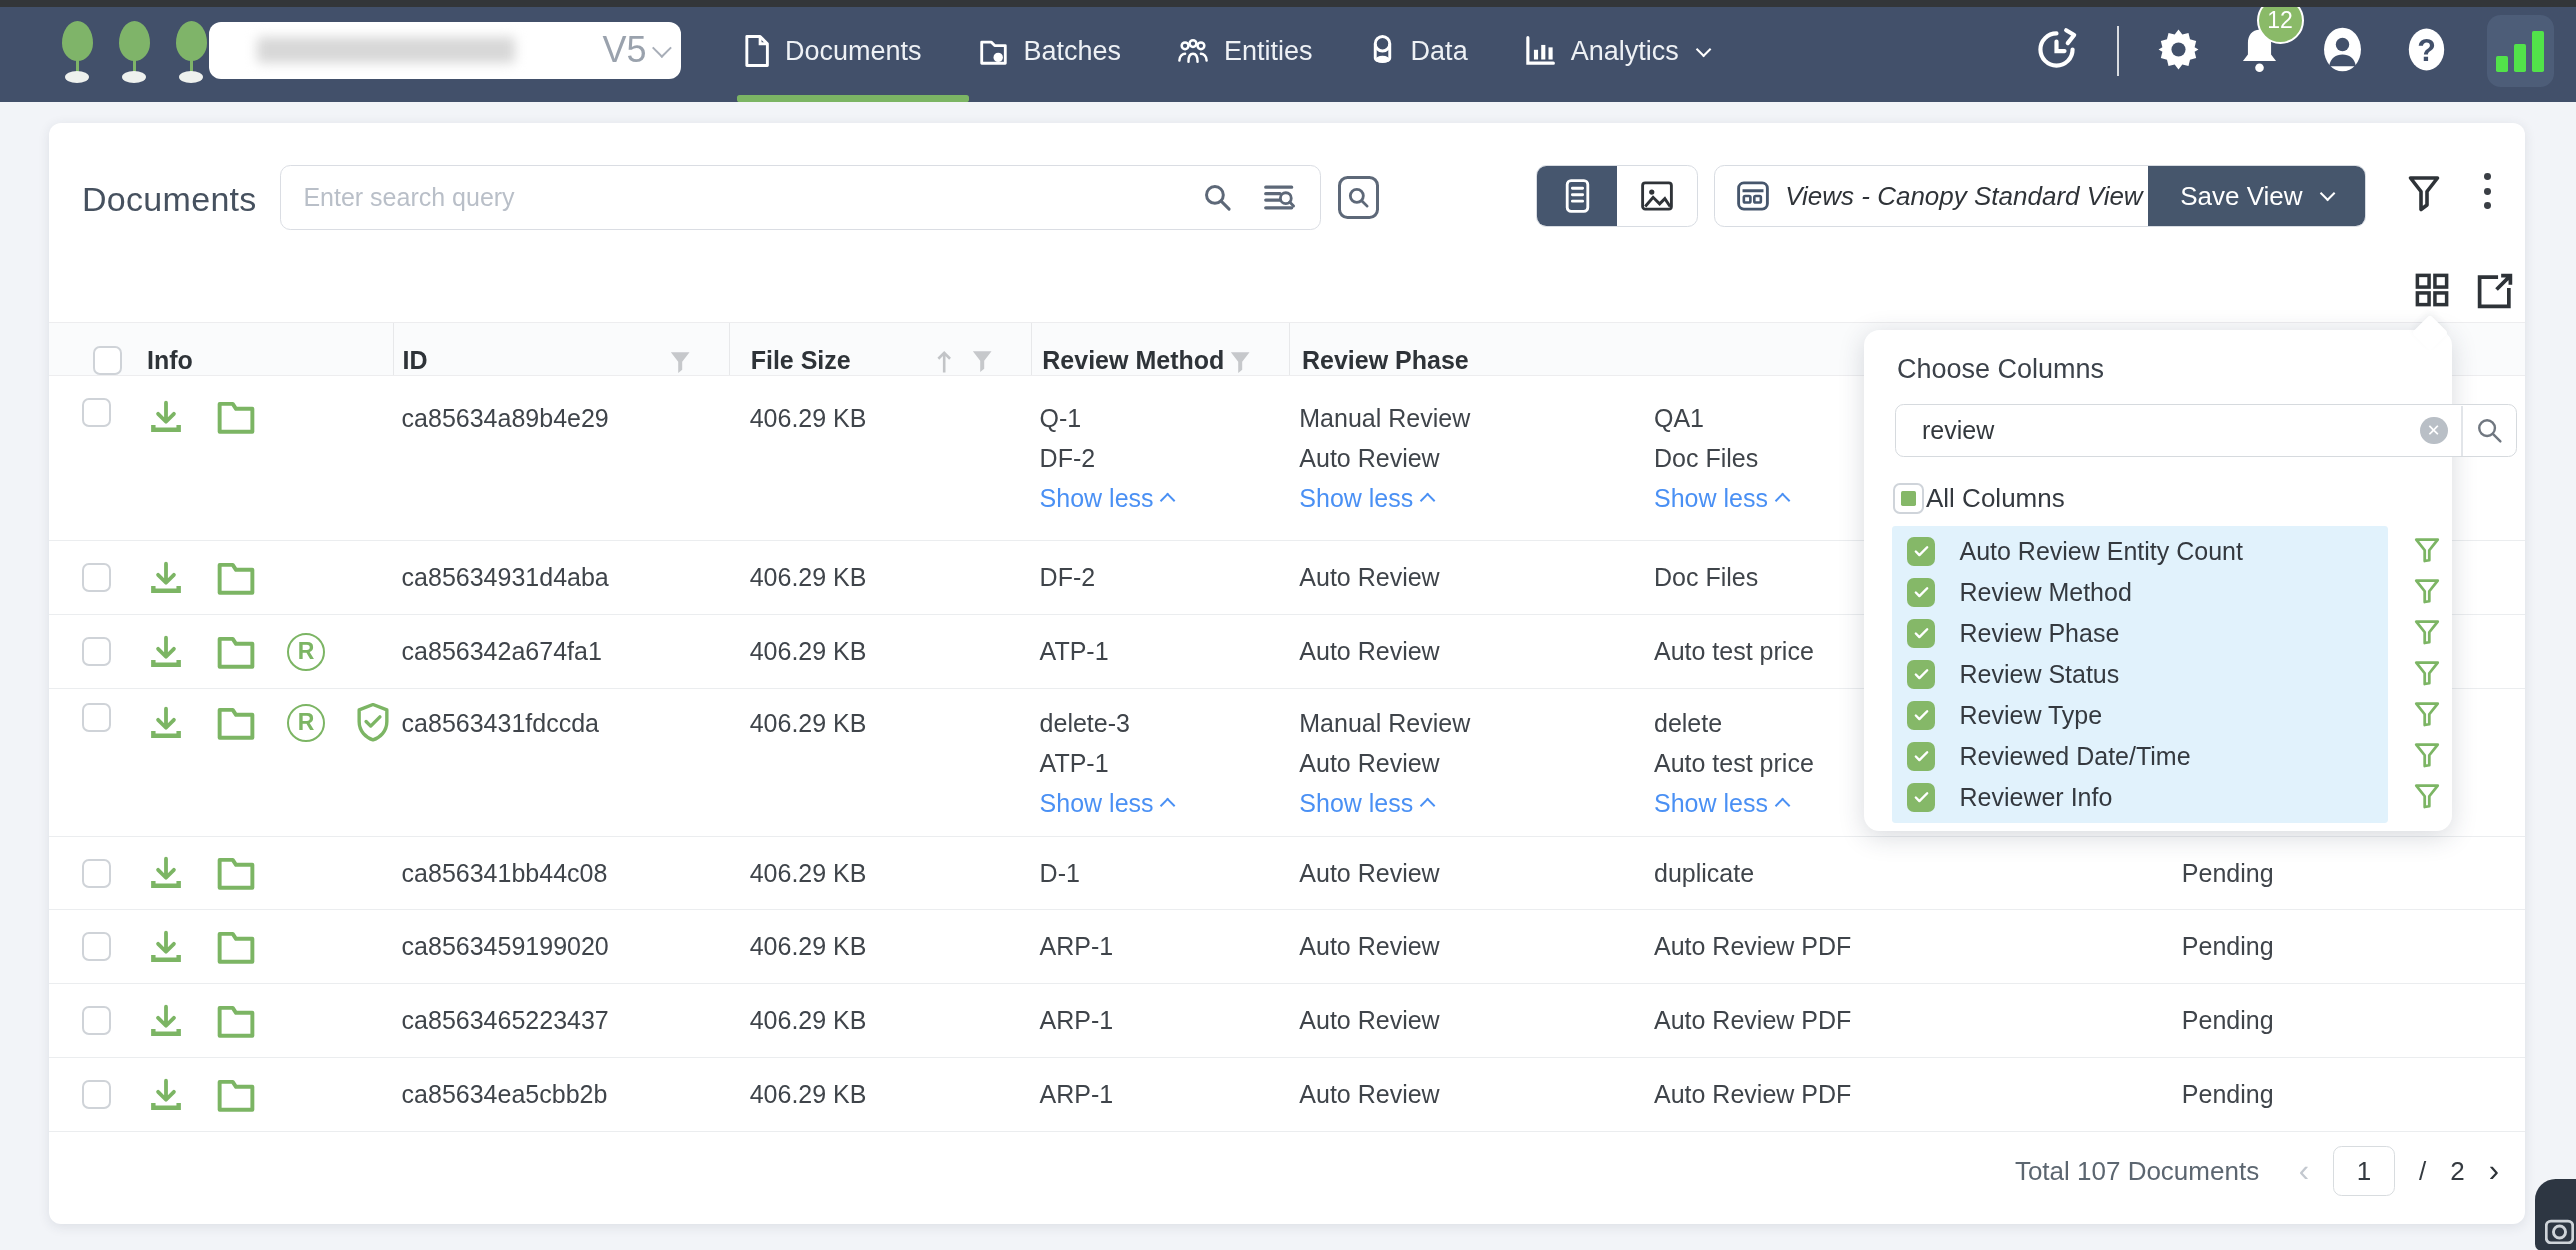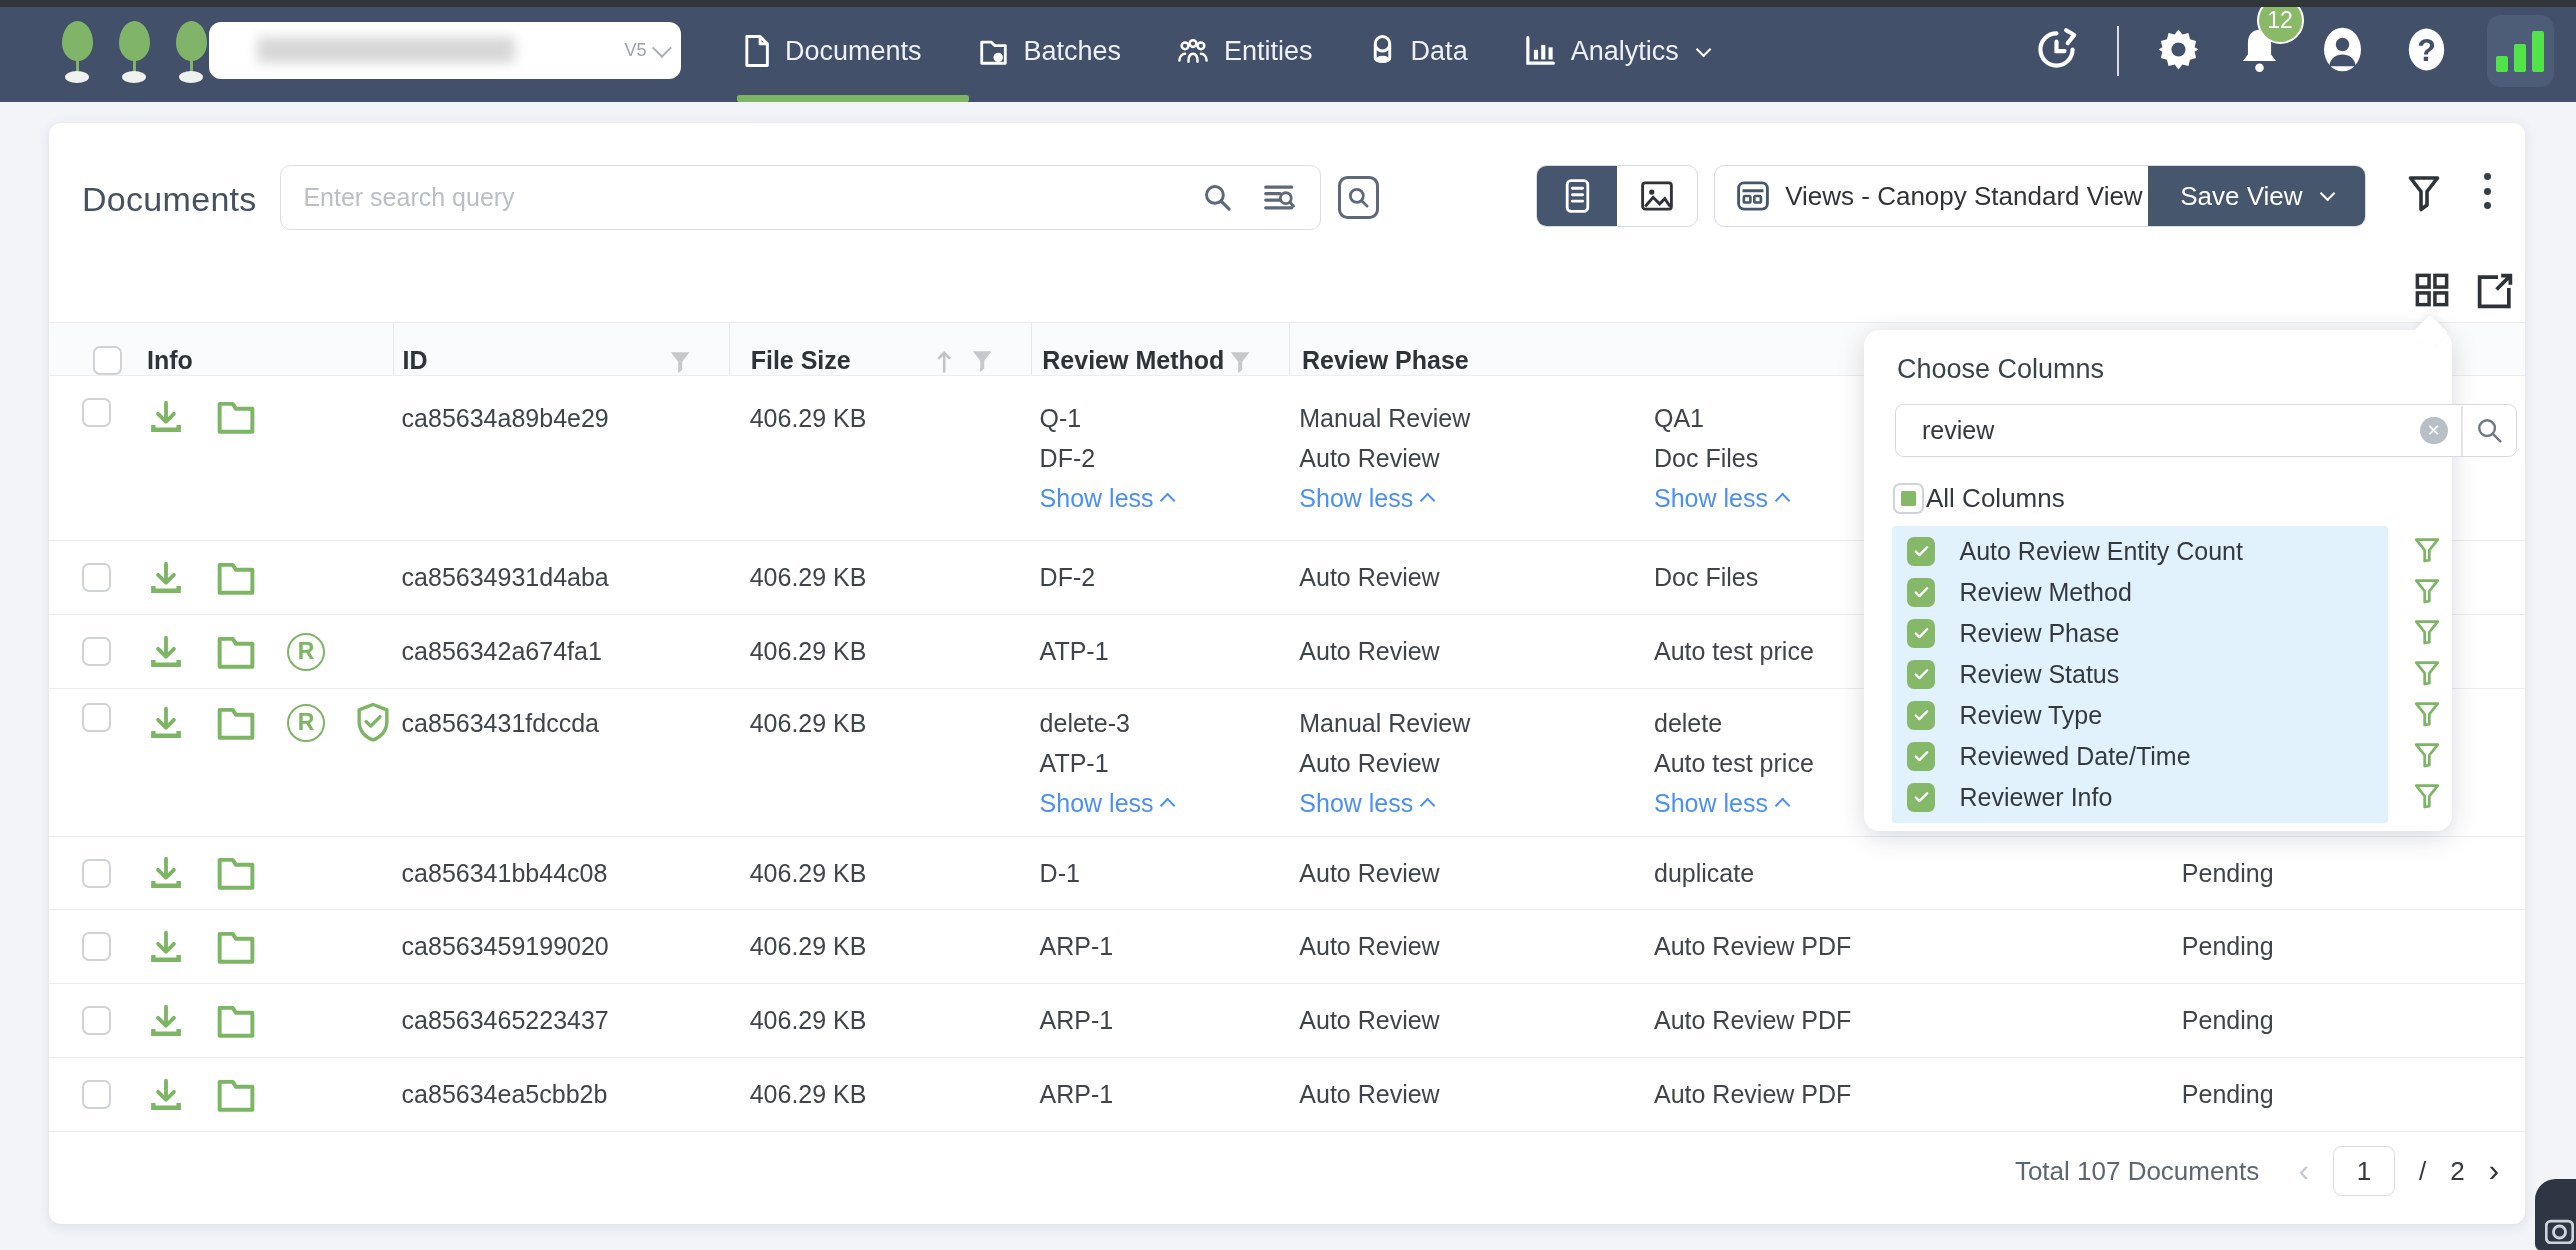--- a/index.html
+++ b/index.html
@@ -9,21 +9,21 @@
   
   .top-strip { position:absolute; left:0; top:0; width:2576px; height:6.9px; background:#333639; z-index:60; }
   .topbar { position:absolute; left:0; top:0; width:2576px; height:102px; background:#42506a; z-index:50; }
   .logo { position:absolute; left:55px; top:20.7px; display:flex; gap:12px; }
   .tree { position:relative; width:45px; height:62px; }
   .tree .crown { position:absolute; left:6.9px; top:0; width:31px; height:40px; background:#7fb469; border-radius:50% 50% 50% 50%/55% 55% 45% 45%; }
   .tree .stem { position:absolute; left:20.7px; top:26px; width:3.4px; height:27.6px; background:#7fb469; }
   .tree .base { position:absolute; left:10.3px; top:50px; width:24px; height:12px; background:#eef1ee; border-radius:50%; }
   .proj-pill { position:absolute; left:209px; top:21.5px; width:472px; height:57px; background:#fff; border-radius:12px; display:flex; align-items:center; }
   .proj-blur { margin-left:48px; width:258px; height:26px; background:#d7d7d7; border-radius:3.4px; filter:blur(6px); }
-  .proj-ver { margin-left:auto; margin-right:12px; display:flex; align-items:center; gap:8.6px; color:#9aa2ad; font-size:18px; }
+  .proj-ver { margin-left:auto; margin-right:12px; display:flex; align-items:center; gap:8.6px; color:#9aa2ad; font-size:36px; }
   .chev { width:13.8px; height:13.8px; border-right:2.6px solid #a8aeb8; border-bottom:2.6px solid #a8aeb8; transform:rotate(45deg); margin-top:-5.2px; }
 
   .nav { position:absolute; left:737px; top:0; height:102px; display:flex; align-items:center; gap:0; }
   .nav-item { display:flex; align-items:center; gap:13.8px; color:#eef1f5; font-size:27px; padding:0 27.6px; height:102px; position:relative; }
   .nav-item:first-child { padding-left:5.2px; }
   .nav-item svg { display:block; }
   .nav-underline { position:absolute; left:737px; top:95px; width:232px; height:6.9px; background:#7cb564; border-radius:2.6px; }
   .nav-caret { width:11.2px; height:11.2px; border-right:2.2px solid #fff; border-bottom:2.2px solid #fff; transform:rotate(45deg); margin-top:-3.4px; margin-left:5.2px; }
 
   .tb-right { position:absolute; right:22.4px; top:0; height:102px; display:flex; align-items:center; gap:38px; }
@@ -41,21 +41,21 @@
   .search-input { flex:1; border:0; outline:none; font-size:25px; color:#3f444a; padding-left:22.4px; font-family:inherit; background:transparent; }
   .search-input::placeholder { color:#b9bfc8; }
   .search-icons { display:flex; align-items:center; gap:29px; padding-right:22.4px; }
   .adv-search { position:absolute; left:1289px; top:53px; width:41px; height:43px; border:3px solid #5d6878; border-radius:9.5px; display:flex; align-items:center; justify-content:center; }
 
   .seg { position:absolute; left:1487px; top:42px; width:162px; height:62px; border:1.7px solid #d8dce2; border-radius:10.3px; display:flex; overflow:hidden; background:#fff; }
   .seg-btn { flex:1; display:flex; align-items:center; justify-content:center; }
   .seg-btn.active { background:#46566e; }
 
   .views { position:absolute; left:1665px; top:42px; width:652px; height:62px; border:1.7px solid #d8dce2; border-radius:10.3px; display:flex; overflow:hidden; background:#fff; }
-  .views-main { flex:1; display:flex; align-items:center; gap:15.5px; padding-left:20.7px; font-size:26px; color:#2f3338; }
+  .views-main { flex:1; display:flex; align-items:center; gap:15.5px; padding-left:20.7px; font-size:26px; color:#2f3338;font-style:italic; }
   .save-view { width:217px; background:#46566c; color:#fff; font-size:26px; display:flex; align-items:center; justify-content:center; gap:19px; }
   .save-view .chev { border-color:#fff; width:11.2px; height:11.2px; margin-top:-4.3px; }
 
   .tb-funnel { position:absolute; left:2357px; top:50px; }
   .kebab { position:absolute; left:2435px; top:50px; width:6.9px; display:flex; flex-direction:column; gap:7.8px; }
   .kebab i { width:6.9px; height:6.9px; background:#3a3f45; border-radius:50%; }
 
   .grid-ic { position:absolute; left:2364px; top:148px; }
   .export-ic { position:absolute; left:2426px; top:148px; }
 

